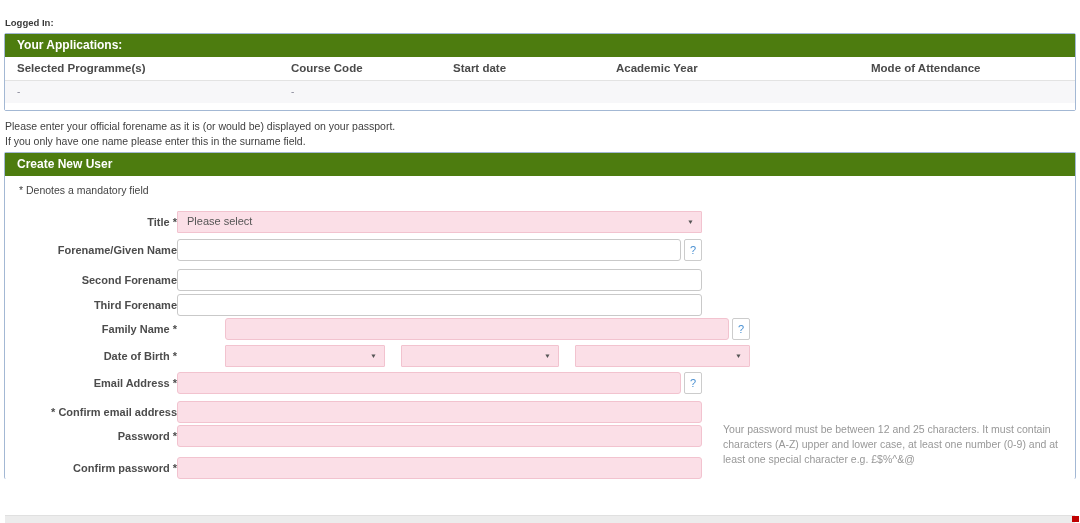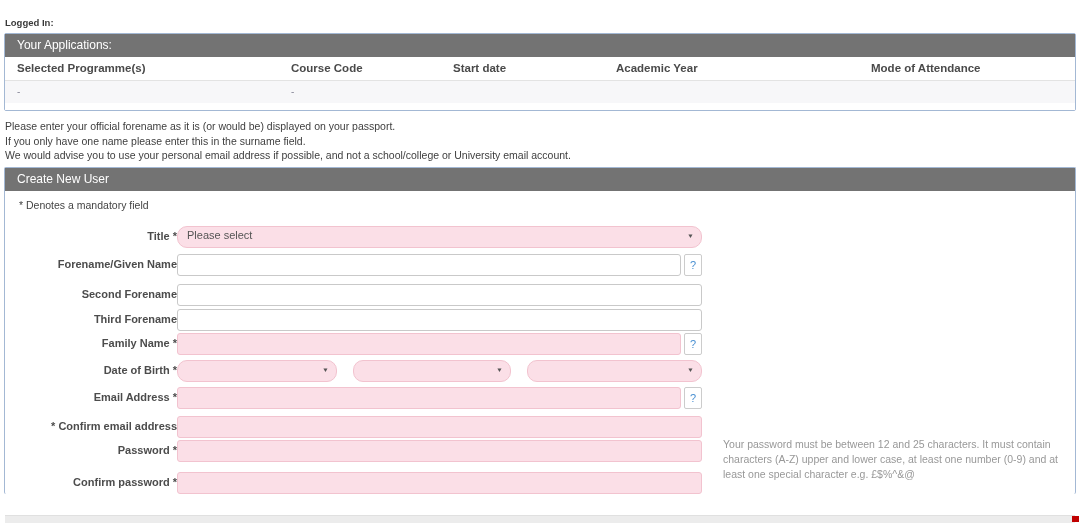--- a/index.html
+++ b/index.html
@@ -27,23 +27,23 @@
     color: #3a3a3a;
     line-height: 12px;
   }
   .panel {
     margin: 0 4px;
     border: 1px solid #a3b8d4;
     border-radius: 2px;
     background: #fff;
   }
   .panel-header {
-    background: #737373;
+    background: #4d7c0f;
     color: #fff;
-    font-weight: 400;
+    font-weight: 700;
     font-size: 12px;
     line-height: 13px;
     padding: 5px 12px;
   }
   
   .tbl-head {
     display: grid;
     grid-template-columns: 274px 162px 163px 255px 1fr;
     padding: 5px 0 5px 12px;
     font-size: 11.5px;
@@ -74,21 +74,21 @@
   .panel2 { margin-top: 4px; border-bottom: none; }
   .form-area { padding: 6px 12px 0 12px; }
   .mandatory {
     font-size: 10.5px;
     color: #444;
     margin: 2px 0 14px 2px;
     line-height: 13px;
   }
   .frow { display: flex; align-items: center; position: relative; }
   .mb2 { margin-bottom: 2px; } .mb3 { margin-bottom: 3px; }
-  .mb5 { margin-bottom: 5px; } .mb6 { margin-bottom: 6px; }
+  .mb5 { margin-bottom: 5px; gap: 48px; } .mb6 { margin-bottom: 6px; }
   .mb7 { margin-bottom: 7px; } .mb8 { margin-bottom: 8px; }
   .mb10 { margin-bottom: 10px; }
   .flabel {
     width: 160px; flex-shrink: 0;
     text-align: right;
     font-size: 11px;
     font-weight: 700;
     color: #4c4c4c;
     line-height: 13px;
   }
@@ -103,21 +103,21 @@
     font-size: 11px;
     color: #444;
     padding: 0 8px;
     outline: none;
     min-width: 0;
   }
   .pinkbox { background: #fbdfe7; border-color: #f2c3cf; }
   .selbox {
     height: 22px;
     border: 1px solid #f2c3cf;
-    border-radius: 10px;
+    border-radius: 1px;
     background: #fbdfe7;
     display: flex;
     align-items: center;
     justify-content: space-between;
     padding: 0 7px 2px 9px;
     font-size: 11px;
     color: #555;
     cursor: default;
   }
   .selbox.full { flex: 1; }
@@ -185,21 +185,20 @@
       <span></span>
       <span></span>
       <span></span>
     </div>
     <div class="tbl-spacer"></div>
   </div>
 
   <div class="instructions">
     <div>Please enter your official forename as it is (or would be) displayed on your passport.</div>
     <div>If you only have one name please enter this in the surname field.</div>
-    <div>We would advise you to use your personal email address if possible, and not a school/college or University email account.</div>
   </div>
 
   <div class="panel panel2">
     <div class="panel-header">Create New User</div>
     <div class="form-area">
       <div class="mandatory">* Denotes a mandatory field</div>
 
       <div class="frow mb6">
         <div class="flabel">Title *</div>
         <div class="fctrl">

